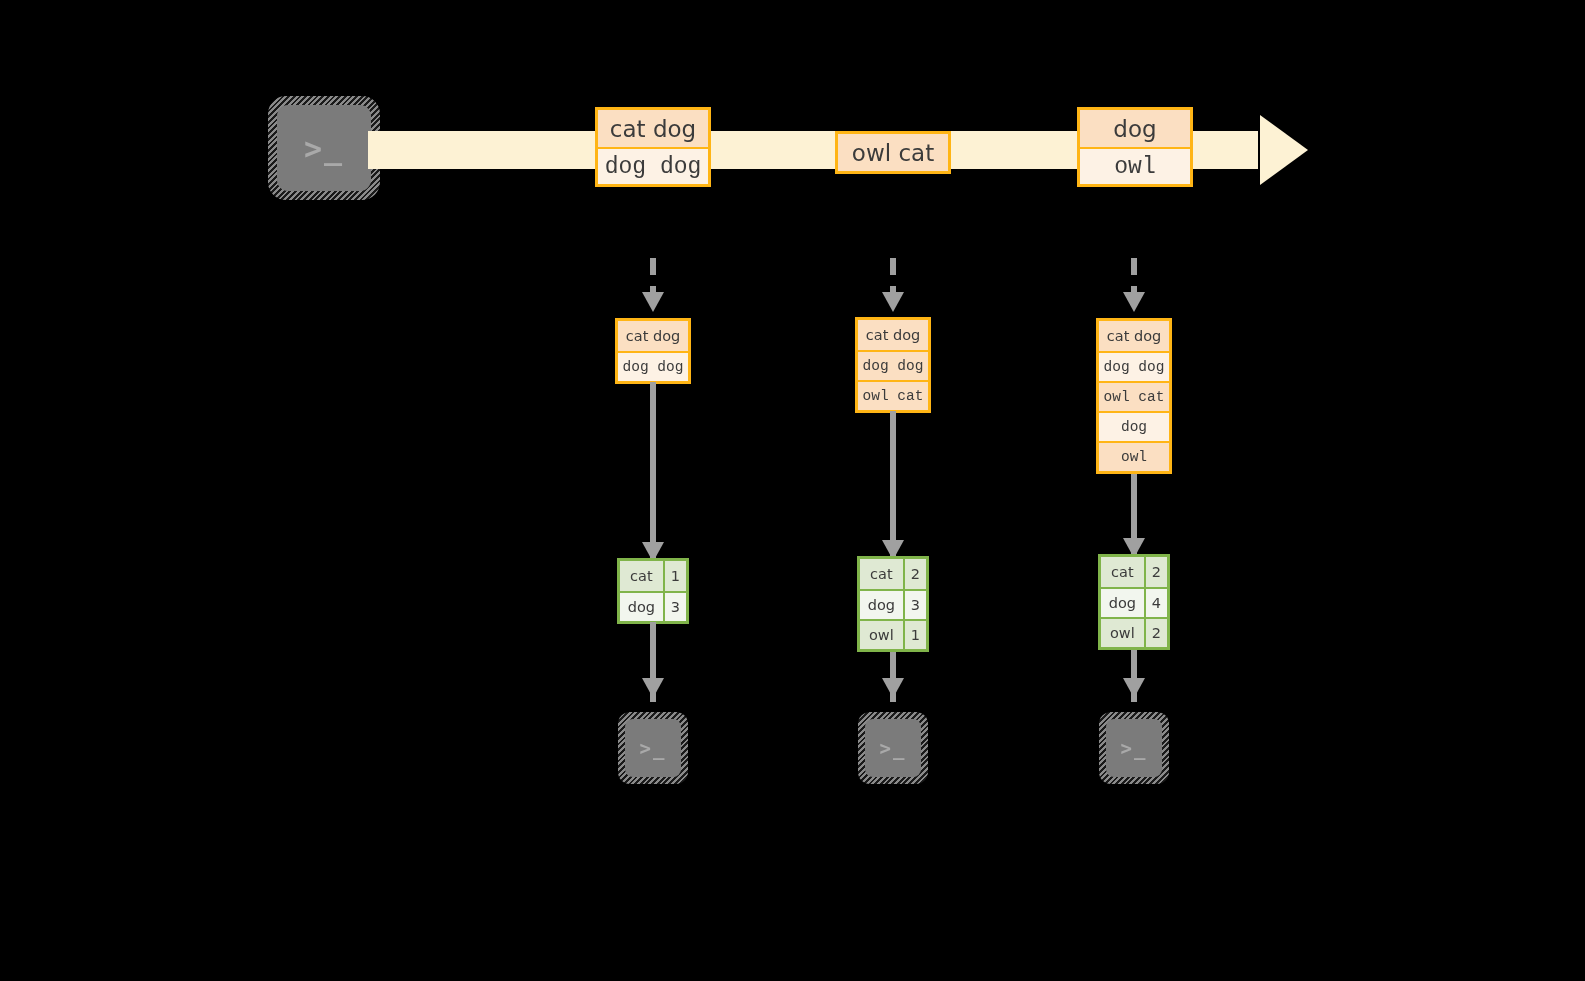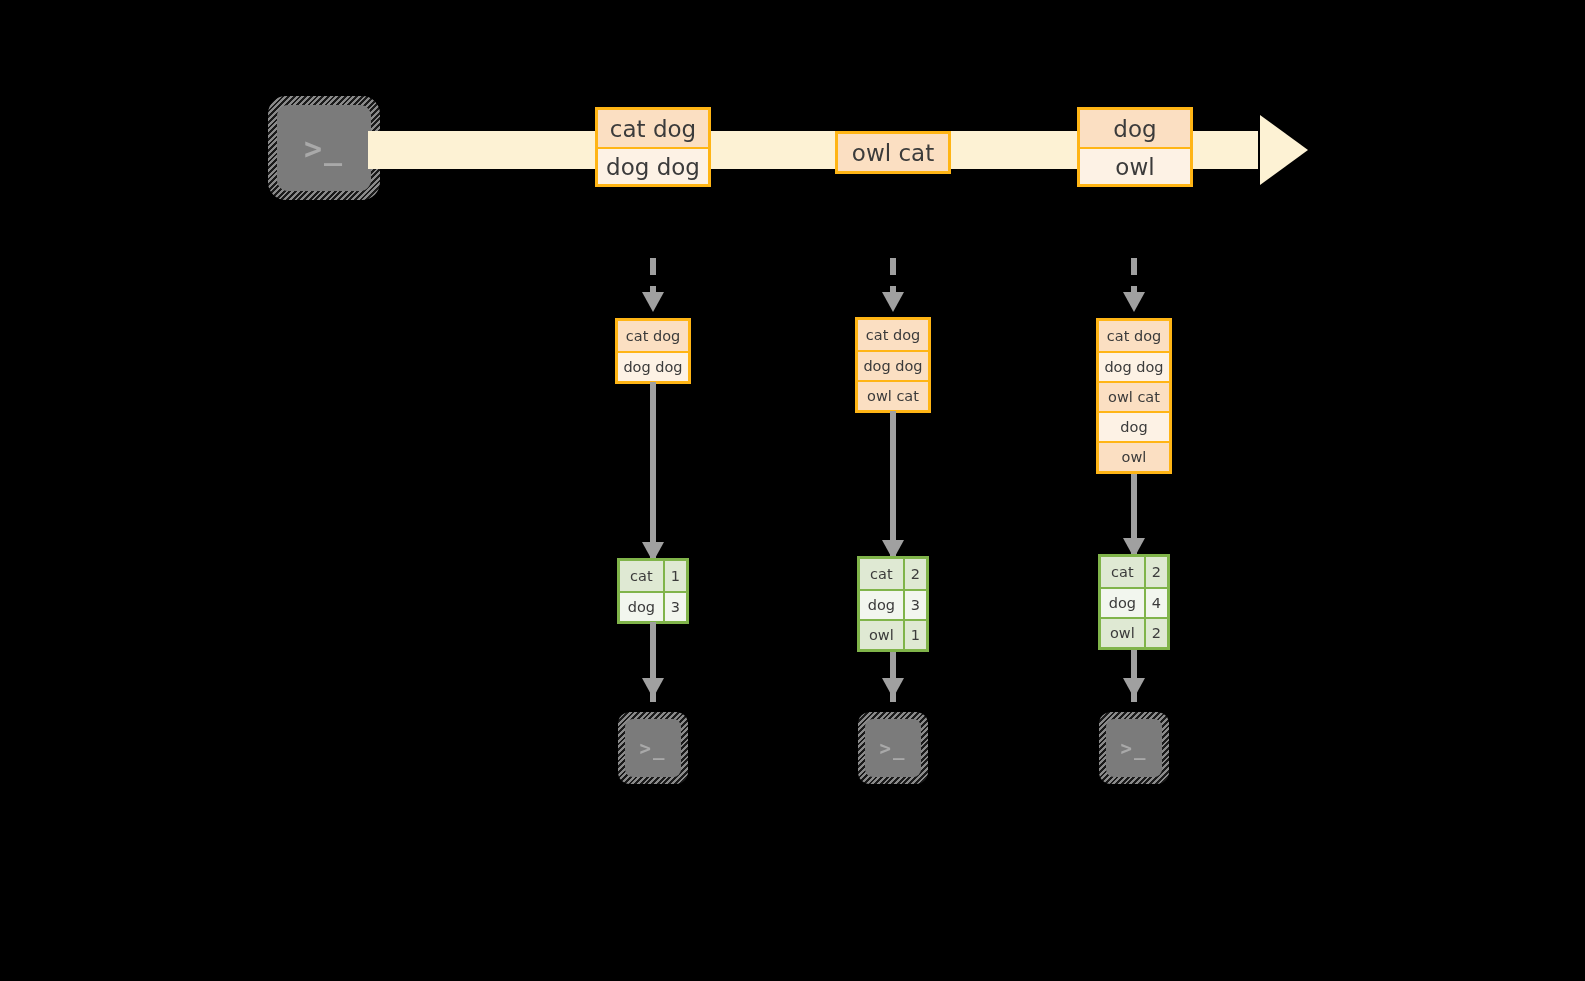--- a/index.html
+++ b/index.html
@@ -86,21 +86,21 @@
   .orow {
     box-sizing: border-box;
     color: #3b3b3b;
     display: flex;
     align-items: center;
     justify-content: center;
     white-space: nowrap;
     background: #fdf2e5;
   }
   .orow.shade { background: #fbdfc2; }
-  .orow.sep { border-top: 2px solid #ffb515; }
+  .orow.sep { border-top: 2px solid #ffb515; font-family: Liberation Mono, monospace; }
 
   
   .obox.top { width: 116px; }
   .obox.top .orow { height: 37px; font-size: 23px; }
   .obox.wide1 { left: 595px; top: 107px; }
   .obox.wide2 { left: 835px; top: 131px; }
   .obox.wide3 { left: 1077px; top: 107px; }
 
   
   .obox.stack { width: 76px; }

